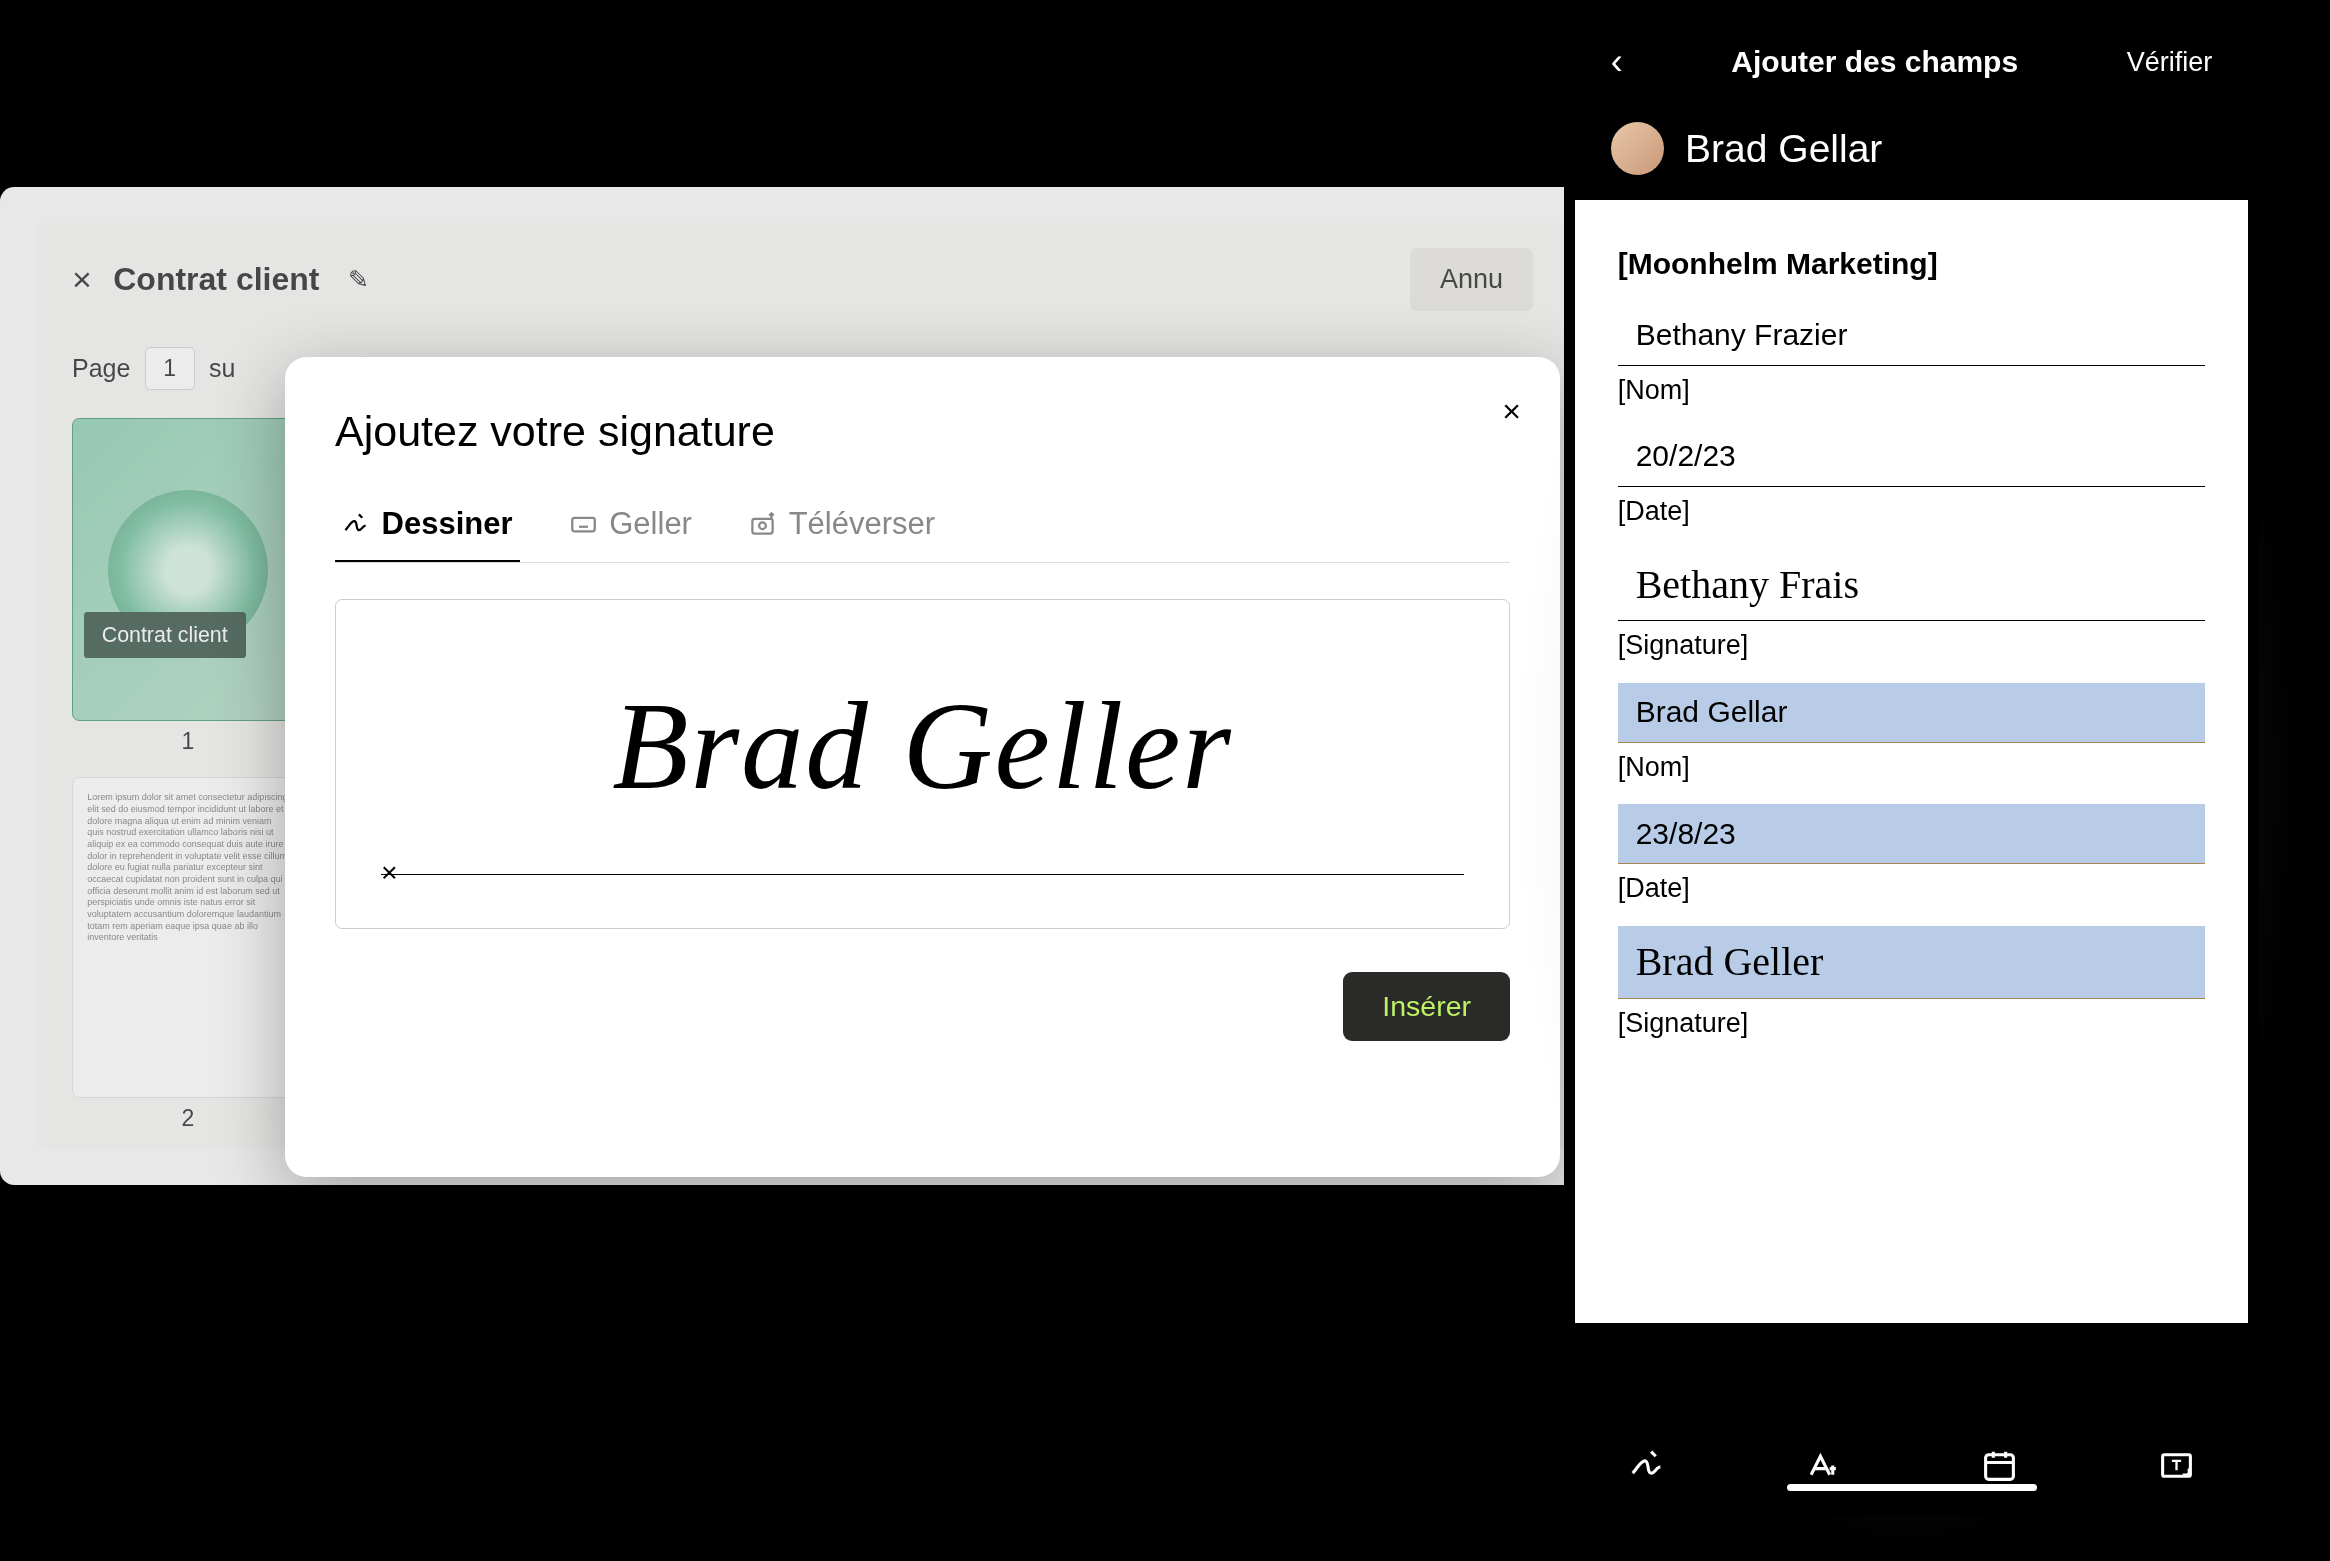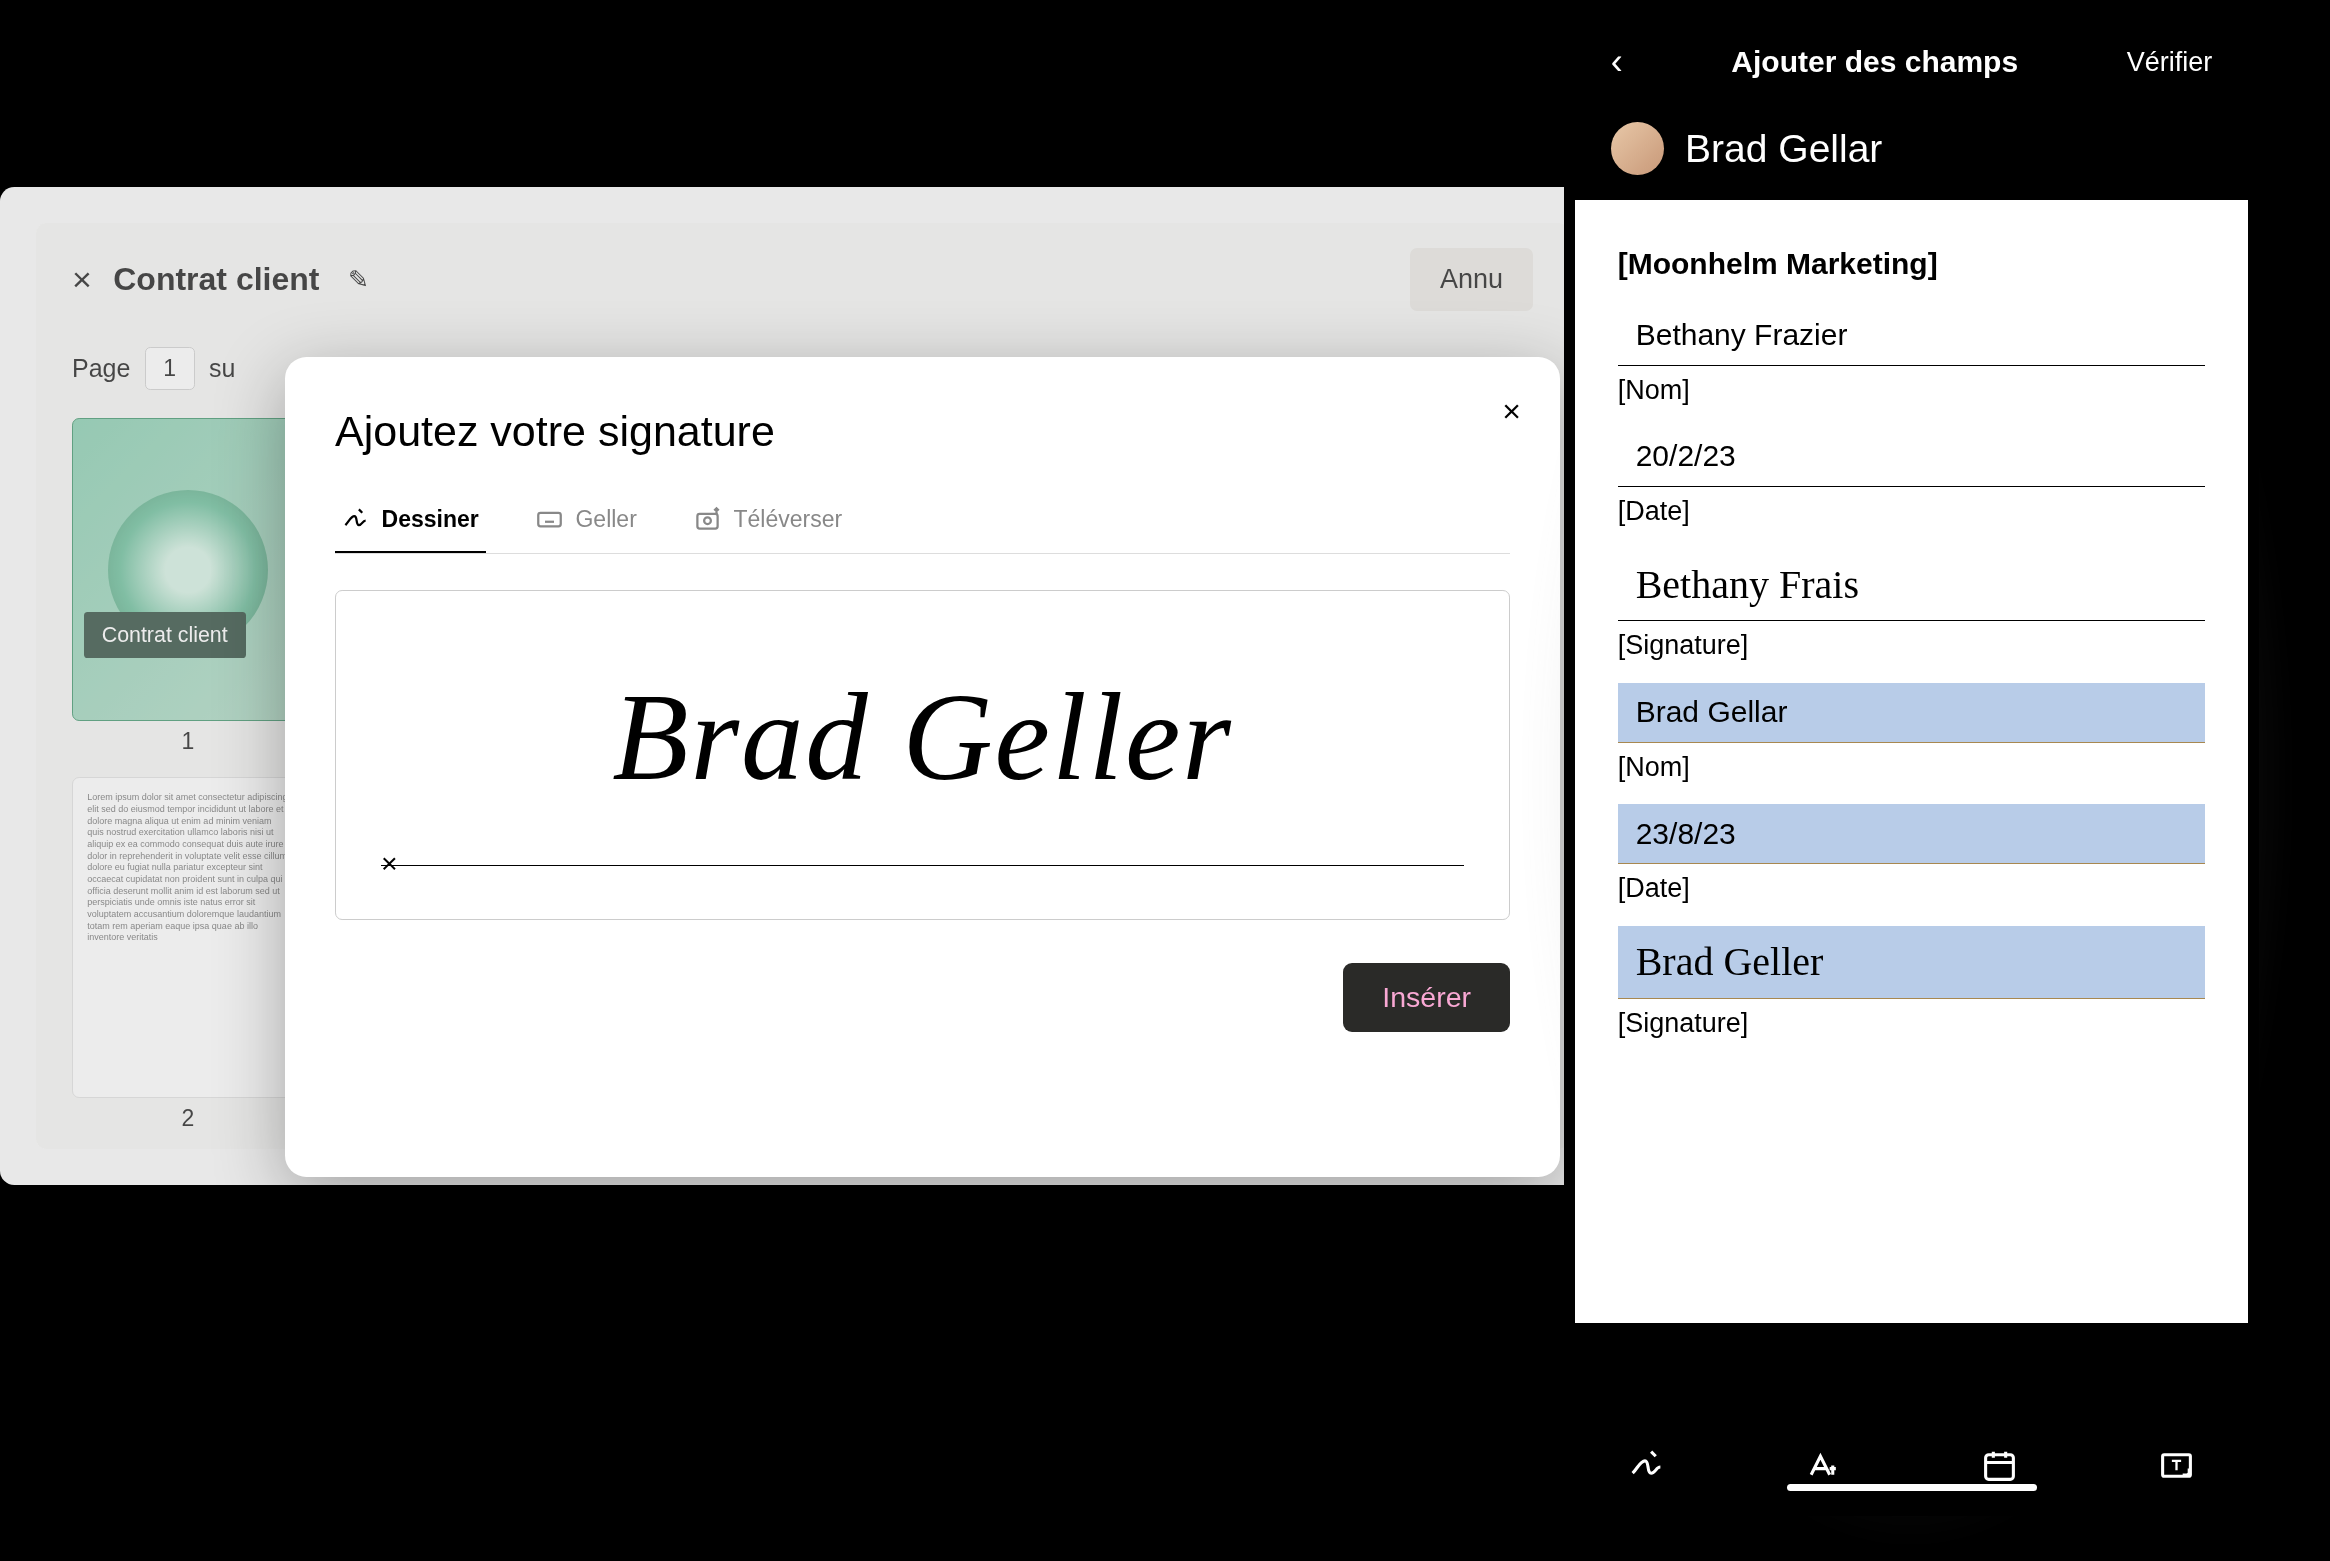--- a/index.html
+++ b/index.html
@@ -55,31 +55,31 @@
   width: 1275px; height: 820px;
   background: #fff;
   border-radius: 21.4px;
   box-shadow: 0 18px 71px rgba(0,0,0,0.3);
   z-index: 10;
   padding: 50px;
 }
 .sig-close { position: absolute; right: 39px; top: 36px; font-size: 32px; cursor: pointer; font-weight: 300; }
 .sig-title { font-size: 43px; font-weight: 400; margin-bottom: 36px; }
 .sig-tabs { display: flex; gap: 43px; border-bottom: 0.9px solid #ddd; }
-.sig-tab { display: flex; align-items: center; gap: 12.5px; padding: 14.3px 7.1px 18px; font-size: 23px; color: #888; cursor: pointer; border-bottom: 2.7px solid transparent; }
+.sig-tab { display: flex; align-items: center; gap: 12.5px; padding: 14.3px 7.1px 18px; font-size: 31px; color: #888; cursor: pointer; border-bottom: 2.7px solid transparent; }
 .sig-tab.active { color: #000; font-weight: 600; border-bottom-color: #000; }
 .sig-tab-icon { width: 27px; height: 27px; }
 
 .sig-canvas { margin-top: 36px; border: 1.8px solid #ccc; border-radius: 7.1px; height: 330px; position: relative; display: flex; align-items: center; justify-content: center; }
 .sig-line { position: absolute; bottom: 53px; left: 45px; right: 45px; height: 1.8px; background: #000; }
 .sig-clear { position: absolute; left: 45px; bottom: 39px; font-size: 28.5px; cursor: pointer; }
 .sig-drawn { font-family: 'Brush Script MT', cursive; font-size: 125px; font-style: italic; letter-spacing: 1.8px; transform: translateY(-18px); }
 
 .sig-footer { display: flex; justify-content: flex-end; margin-top: 43px; }
-.sig-insert { background: #2a2a28; color: #f9a8d4; border: none; padding: 18px 39px; border-radius: 9px; font-size: 28.5px; font-weight: 500; cursor: pointer; }
+.sig-insert { background: #2a2a28; color: #bef264; border: none; padding: 18px 39px; border-radius: 9px; font-size: 28.5px; font-weight: 500; cursor: pointer; }
 
 
 .phone-glow { position: absolute; right: 36px; top: 0; width: 767px; height: 1560px; filter: blur(16px); opacity: 0.45; background: radial-gradient(ellipse at center, #888 20%, transparent 70%); z-index: 18; }
 .phone {
   position: absolute;
   right: 71px; top: 9px;
   width: 695px; height: 1507px;
   background: #000;
   border-radius: 71px;
   z-index: 20;

